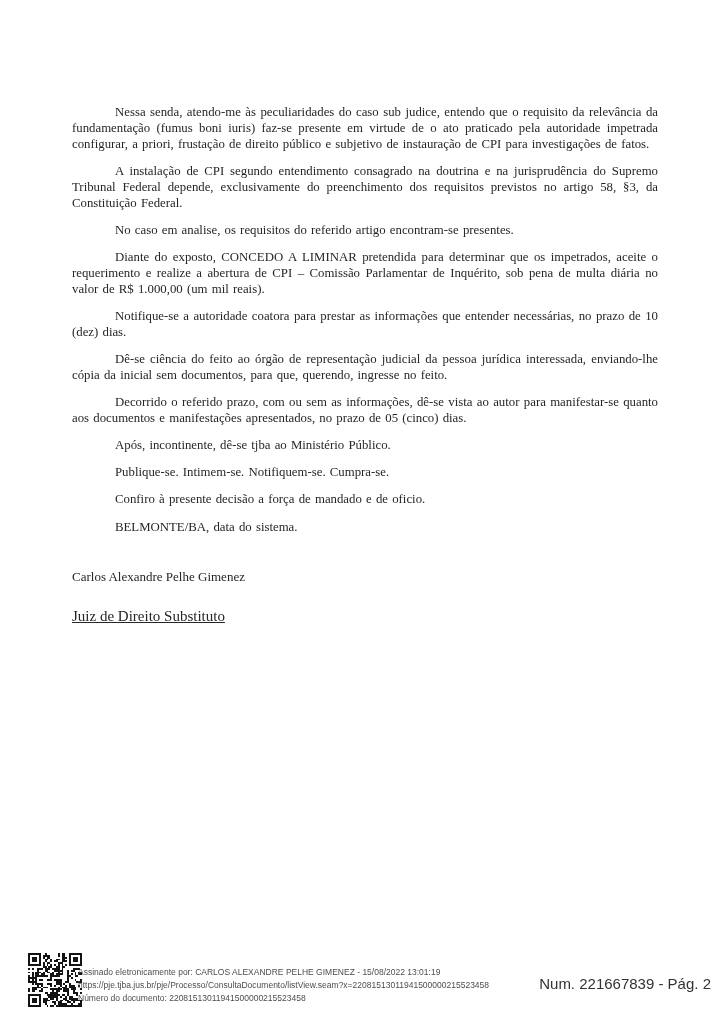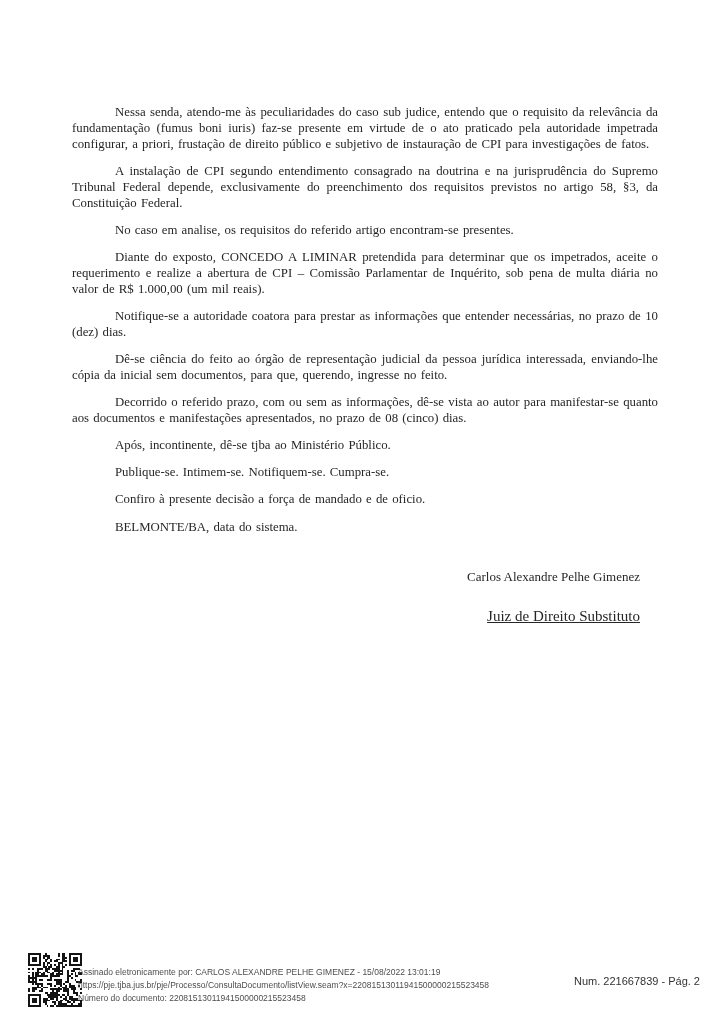--- a/index.html
+++ b/index.html
@@ -23,21 +23,21 @@
     text-align: justify;
     text-indent: 43px;
     margin: 0 0 11px 0;
     word-spacing: 1px;
   }
   .place-date {
     margin-top: 12px;
   }
   .sig-block {
     width: 100%;
-    text-align: right;
+    text-align: left;
     padding-right: 18px;
   }
   .sig-name {
     margin-top: 34px;
     font-size: 13px;
     line-height: 16px;
   }
   .sig-role {
     margin-top: 23px;
     font-size: 15px;
@@ -58,39 +58,39 @@
     left: 78px;
     top: 966px;
     font-family: "Liberation Sans", sans-serif;
     font-size: 8.5px;
     line-height: 13px;
     color: #4d4d4d;
     white-space: nowrap;
   }
   .page-ref {
     position: absolute;
-    right: 24px;
+    right: 13px;
     top: 975px;
     font-family: "Liberation Sans", sans-serif;
-    font-size: 11px;
+    font-size: 15px;
     color: #333333;
     white-space: nowrap;
   }
 </style>
 </head>
 <body>
 
 <div class="doc-body">
   <p class="para">Nessa senda, atendo-me às peculiaridades do caso sub judice, entendo que o requisito da relevância da fundamentação (fumus boni iuris) faz-se presente em virtude de o ato praticado pela autoridade impetrada configurar, a priori, frustação de direito público e subjetivo de instauração de CPI para investigações de fatos.</p>
   <p class="para">A instalação de CPI segundo entendimento consagrado na doutrina e na jurisprudência do Supremo Tribunal Federal depende, exclusivamente do preenchimento dos requisitos previstos no artigo 58, §3, da Constituição Federal.</p>
   <p class="para">No  caso em analise, os requisitos do referido artigo encontram-se presentes.</p>
   <p class="para">Diante do exposto, CONCEDO A LIMINAR pretendida para determinar que os impetrados, aceite o requerimento e realize a abertura de CPI – Comissão Parlamentar de Inquérito, sob pena de multa diária no valor de R$ 1.000,00 (um mil reais).</p>
   <p class="para">Notifique-se a autoridade coatora para prestar as informações que entender necessárias, no prazo de 10 (dez) dias.</p>
   <p class="para">Dê-se ciência do feito ao órgão de representação judicial da pessoa jurídica interessada, enviando-lhe cópia da inicial sem documentos, para que, querendo, ingresse no feito.</p>
-  <p class="para">Decorrido o referido prazo, com ou sem as informações, dê-se vista ao autor para manifestar-se quanto aos documentos e manifestações apresentados, no prazo de 08 (cinco) dias.</p>
+  <p class="para">Decorrido o referido prazo, com ou sem as informações, dê-se vista ao autor para manifestar-se quanto aos documentos e manifestações apresentados, no prazo de 05 (cinco) dias.</p>
   <p class="para">Após, incontinente, dê-se tjba ao Ministério Público.</p>
   <p class="para">Publique-se. Intimem-se. Notifiquem-se. Cumpra-se.</p>
   <p class="para">Confiro à presente decisão a força de mandado e de oficio.</p>
   <p class="para place-date">BELMONTE/BA, data do sistema.</p>
 
   <div class="sig-block">
     <div class="sig-name">Carlos Alexandre Pelhe Gimenez</div>
     <div class="sig-role">Juiz de Direito Substituto</div>
   </div>
 </div>

